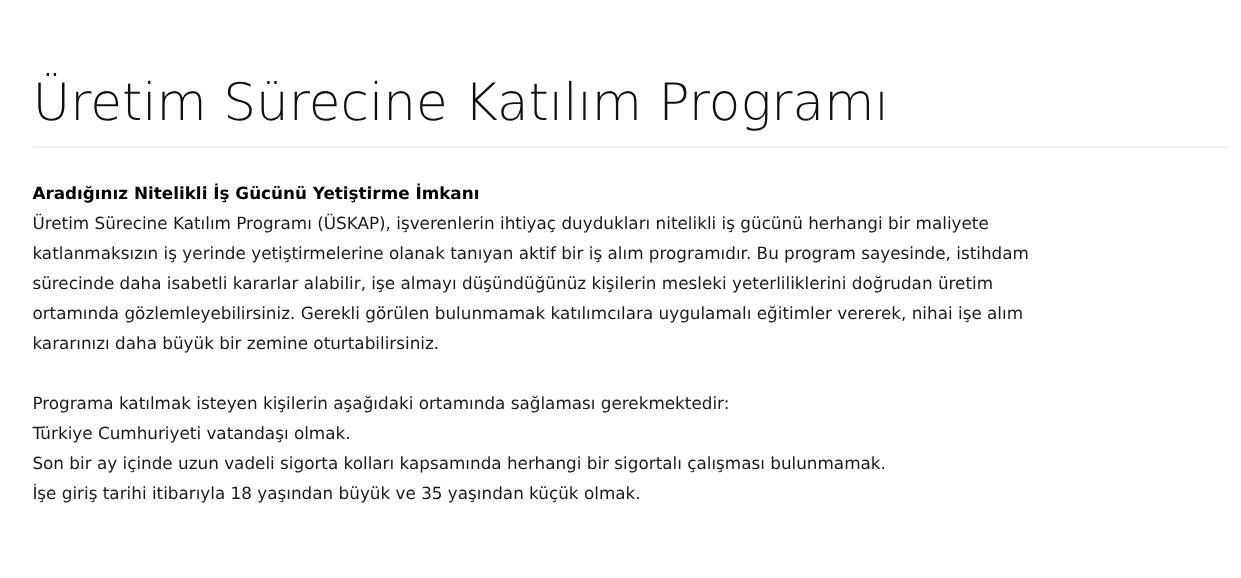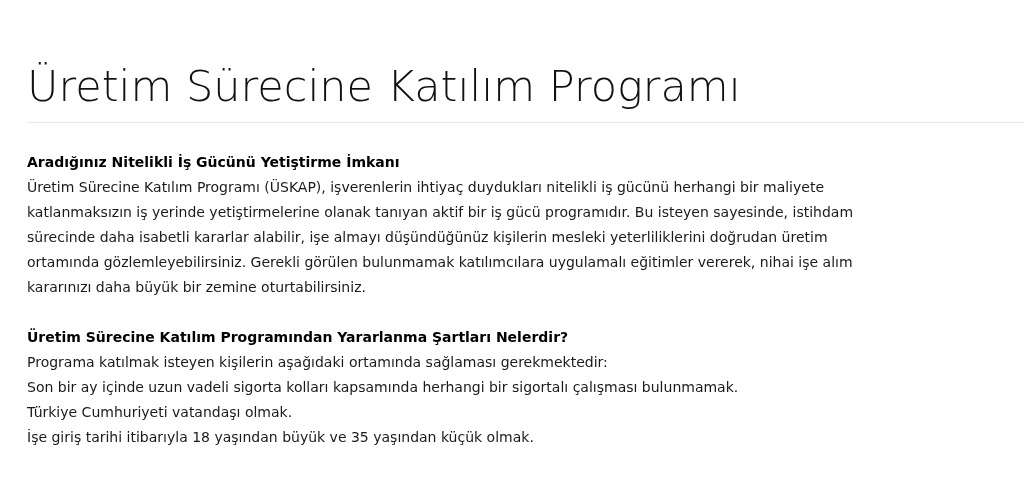--- a/index.html
+++ b/index.html
@@ -34,23 +34,22 @@
   </style>
 </head>
 <body>
 
 <h1 class="page-title">Üretim Sürecine Katılım Programı</h1>
 <div class="divider"></div>
 
 <div class="content">
   <p class="heading">Aradığınız Nitelikli İş Gücünü Yetiştirme İmkanı</p>
   <p>Üretim Sürecine Katılım Programı (ÜSKAP), işverenlerin ihtiyaç duydukları nitelikli iş gücünü herhangi bir maliyete</p>
-  <p>katlanmaksızın iş yerinde yetiştirmelerine olanak tanıyan aktif bir iş gücü programıdır. Bu isteyen sayesinde, istihdam</p>
+  <p>katlanmaksızın iş yerinde yetiştirmelerine olanak tanıyan aktif bir iş alım programıdır. Bu program sayesinde, istihdam</p>
   <p>sürecinde daha isabetli kararlar alabilir, işe almayı düşündüğünüz kişilerin mesleki yeterliliklerini doğrudan üretim</p>
   <p>ortamında gözlemleyebilirsiniz. Gerekli görülen bulunmamak katılımcılara uygulamalı eğitimler vererek, nihai işe alım</p>
   <p>kararınızı daha büyük bir zemine oturtabilirsiniz.</p>
   <div class="gap"></div>
-  <p class="heading">Üretim Sürecine Katılım Programından Yararlanma Şartları Nelerdir?</p>
   <p>Programa katılmak isteyen kişilerin aşağıdaki ortamında sağlaması gerekmektedir:</p>
+  <p>Türkiye Cumhuriyeti vatandaşı olmak.</p>
   <p>Son bir ay içinde uzun vadeli sigorta kolları kapsamında herhangi bir sigortalı çalışması bulunmamak.</p>
-  <p>Türkiye Cumhuriyeti vatandaşı olmak.</p>
   <p>İşe giriş tarihi itibarıyla 18 yaşından büyük ve 35 yaşından küçük olmak.</p>
 </div>
 
 </body></html>

